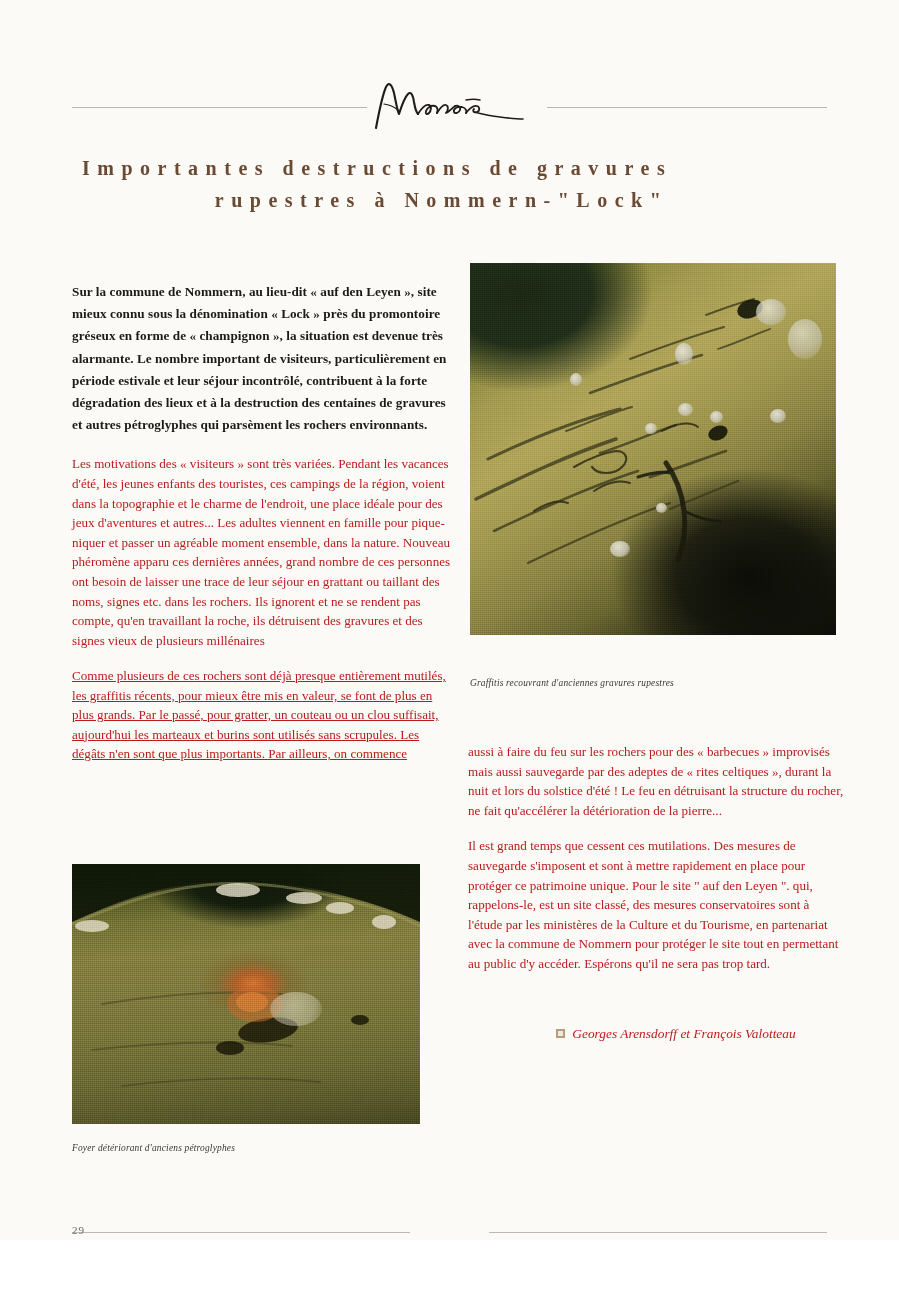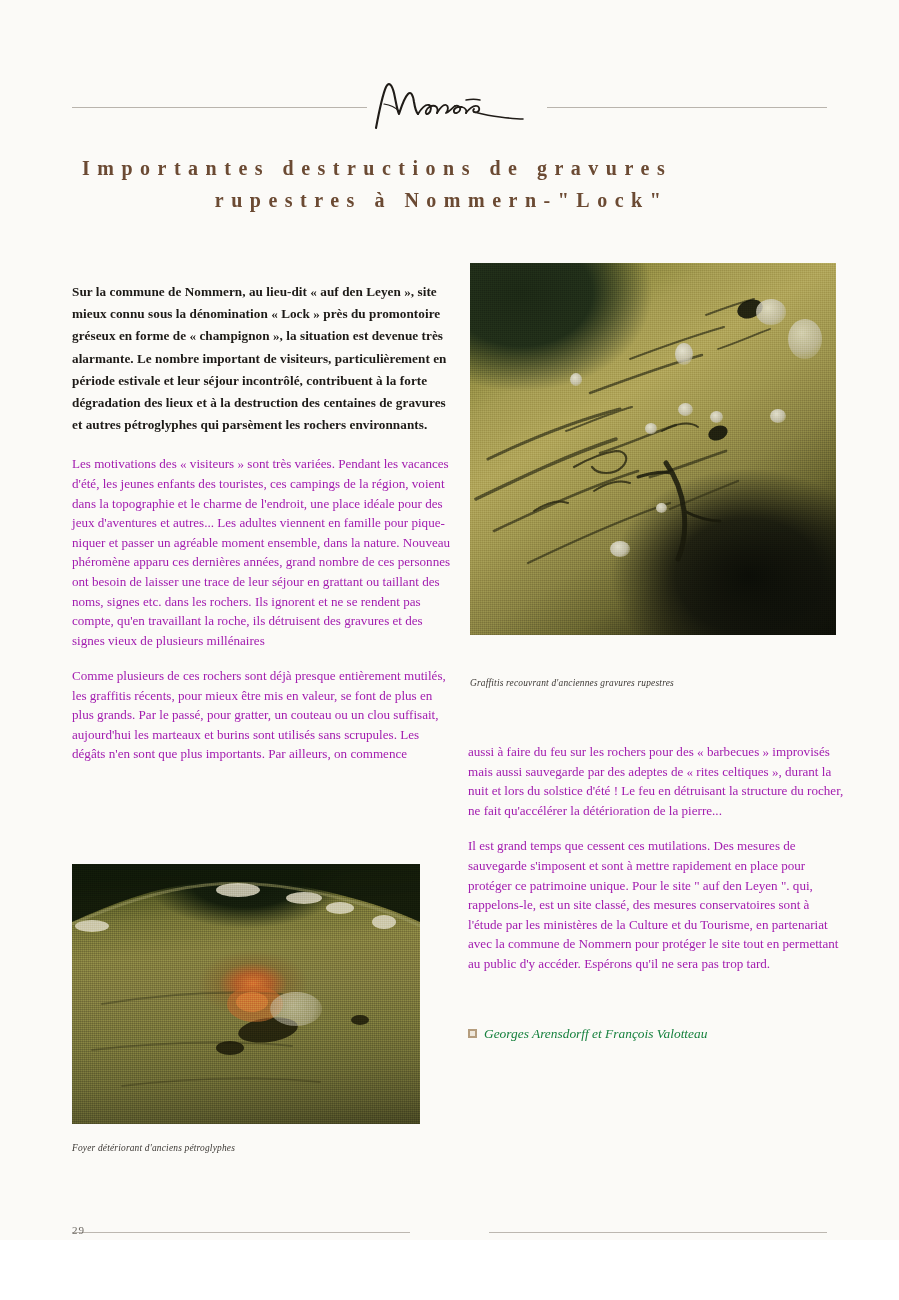--- a/index.html
+++ b/index.html
@@ -83,24 +83,24 @@
     font-size: 13.2px;
     font-weight: 700;
     line-height: 22.2px;
     color: #1d1a17;
     letter-spacing: 0.05px;
   }
   p.body {
     margin: 0 0 16px 0;
     font-size: 13.1px;
     line-height: 19.6px;
-    color: #a21caf;
+    color: #b91c1c;
     text-align: left;
   }
-  p.body.tight { line-height: 19.4px; }
+  p.body.tight { line-height: 19.4px; text-decoration: underline; }
 
   
   .fig {
     position: absolute;
   }
   .fig .frame {
     width: 100%;
     height: 100%;
     position: relative;
     overflow: hidden;
@@ -176,28 +176,28 @@
   .photo-fire .pale {
     position: absolute;
     border-radius: 50%;
     background: radial-gradient(circle at 45% 40%, #e6e3d2 0%, #c4c0aa 60%, rgba(180,178,150,0) 100%);
     opacity: .9;
   }
 
   
   .byline {
     position: absolute;
-    left: 468px;
+    left: 488px;
     top: 1026px;
     width: 376px;
-    text-align: left;
+    text-align: center;
     font-family: "Liberation Serif", serif;
     font-style: italic;
     font-size: 13.4px;
-    color: #15803d;
+    color: #b91c1c;
     white-space: nowrap;
   }
   .byline .mark {
     display: inline-block;
     width: 9px; height: 9px;
     margin-right: 7px;
     vertical-align: 0px;
     background: #b59d7e;
     position: relative;
   }

